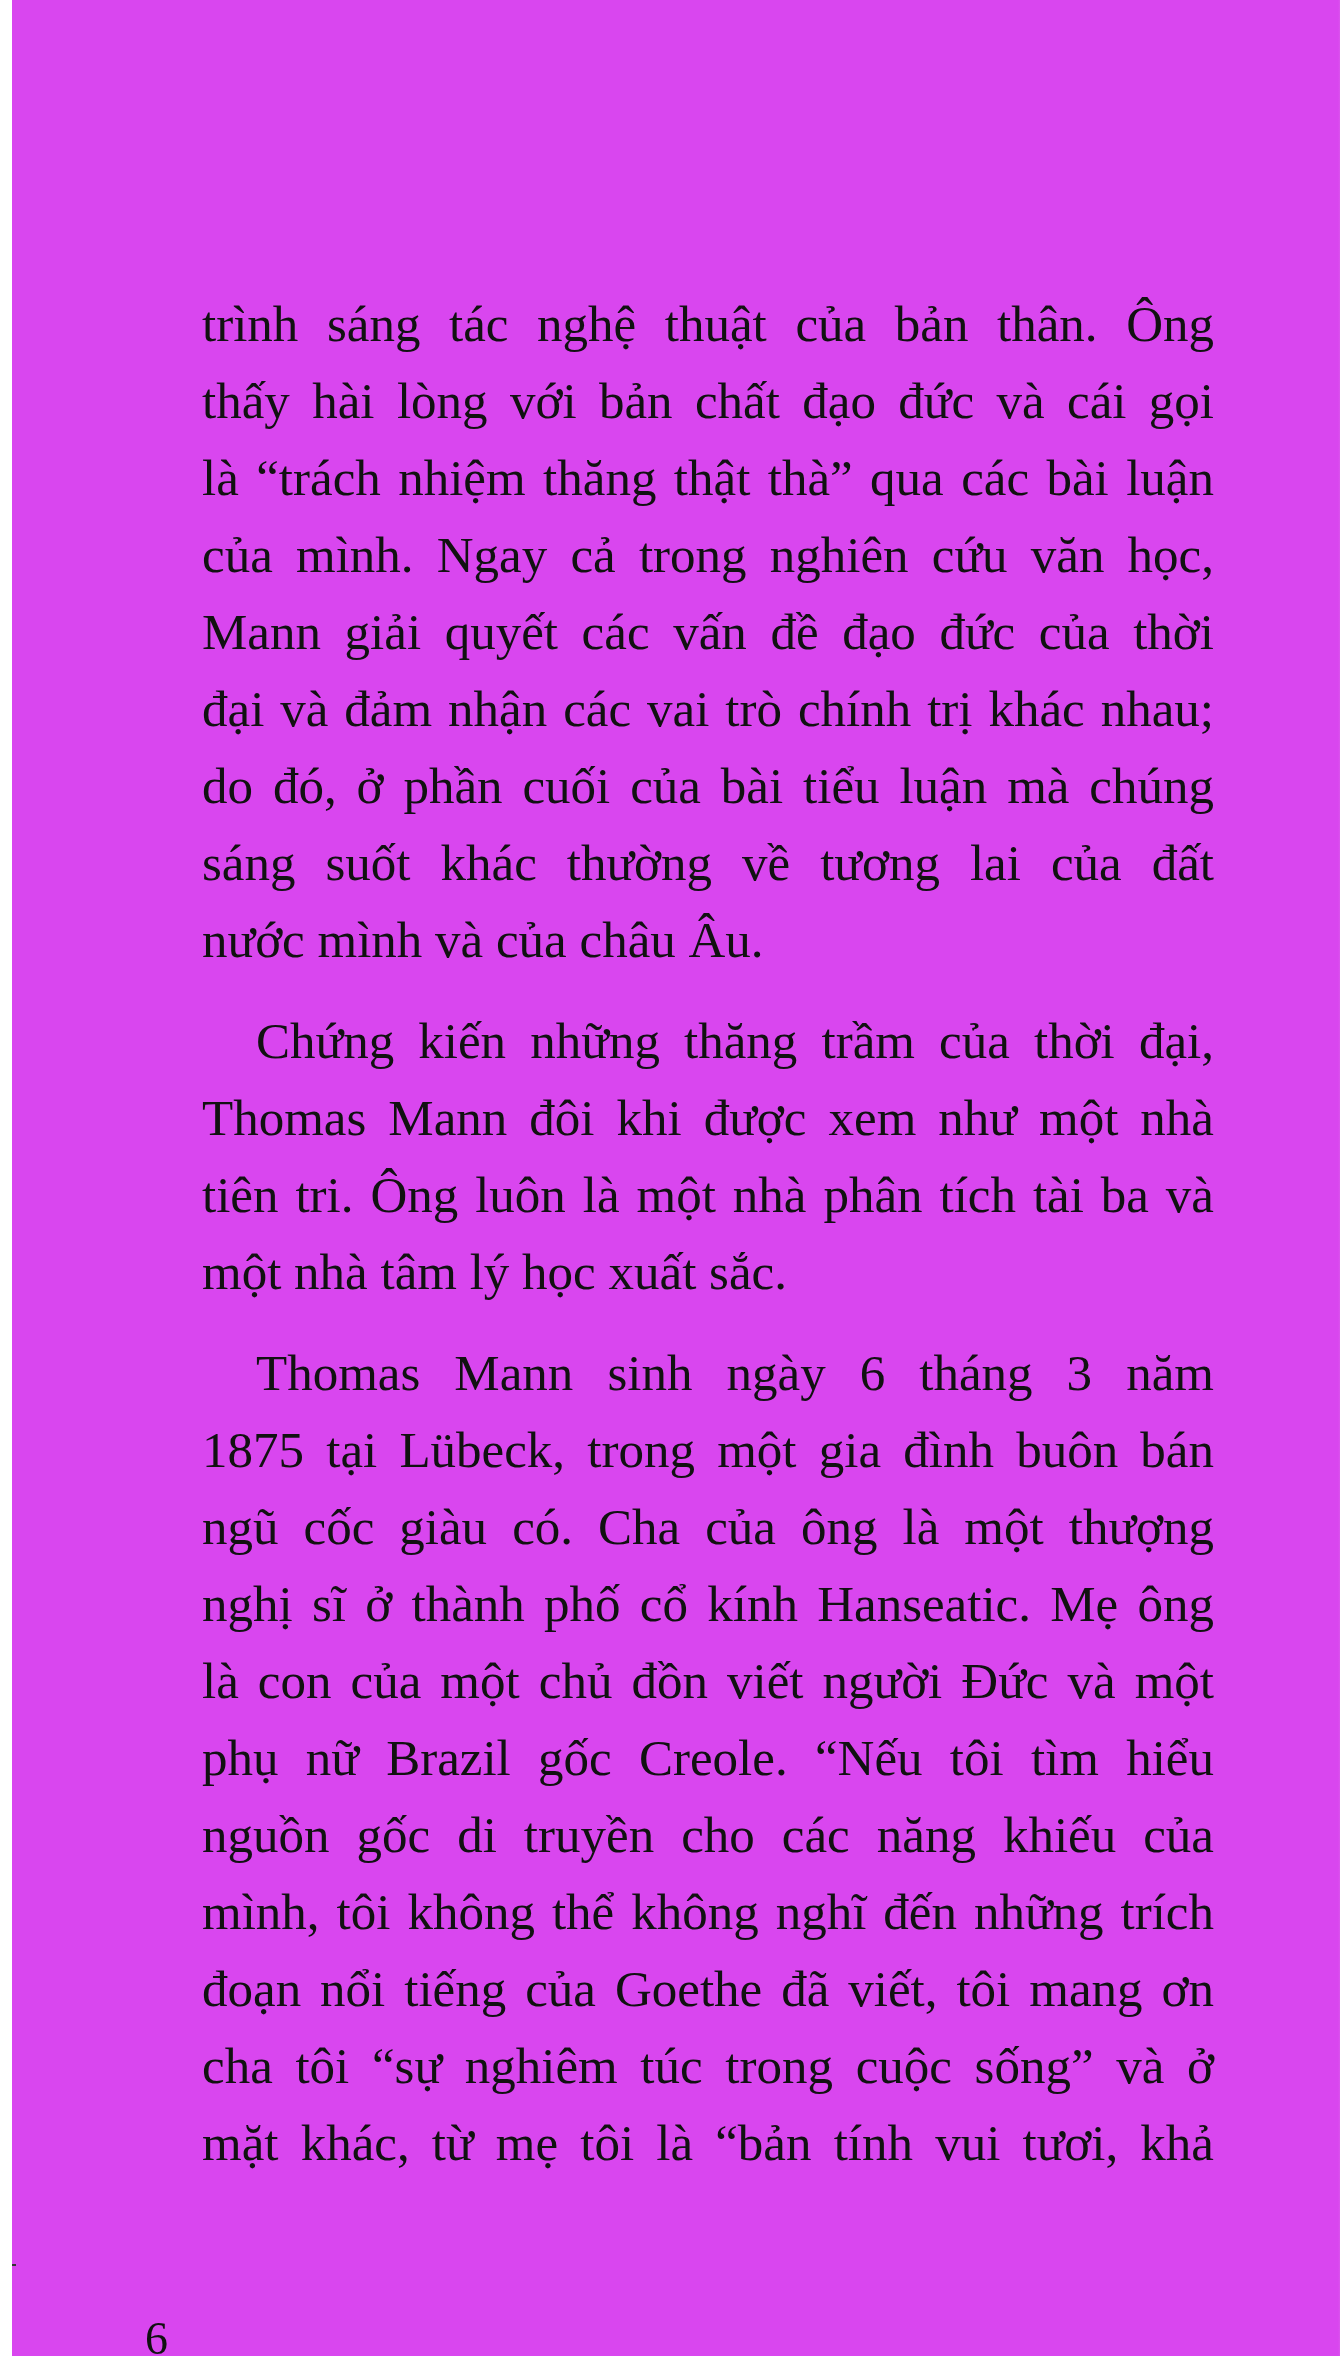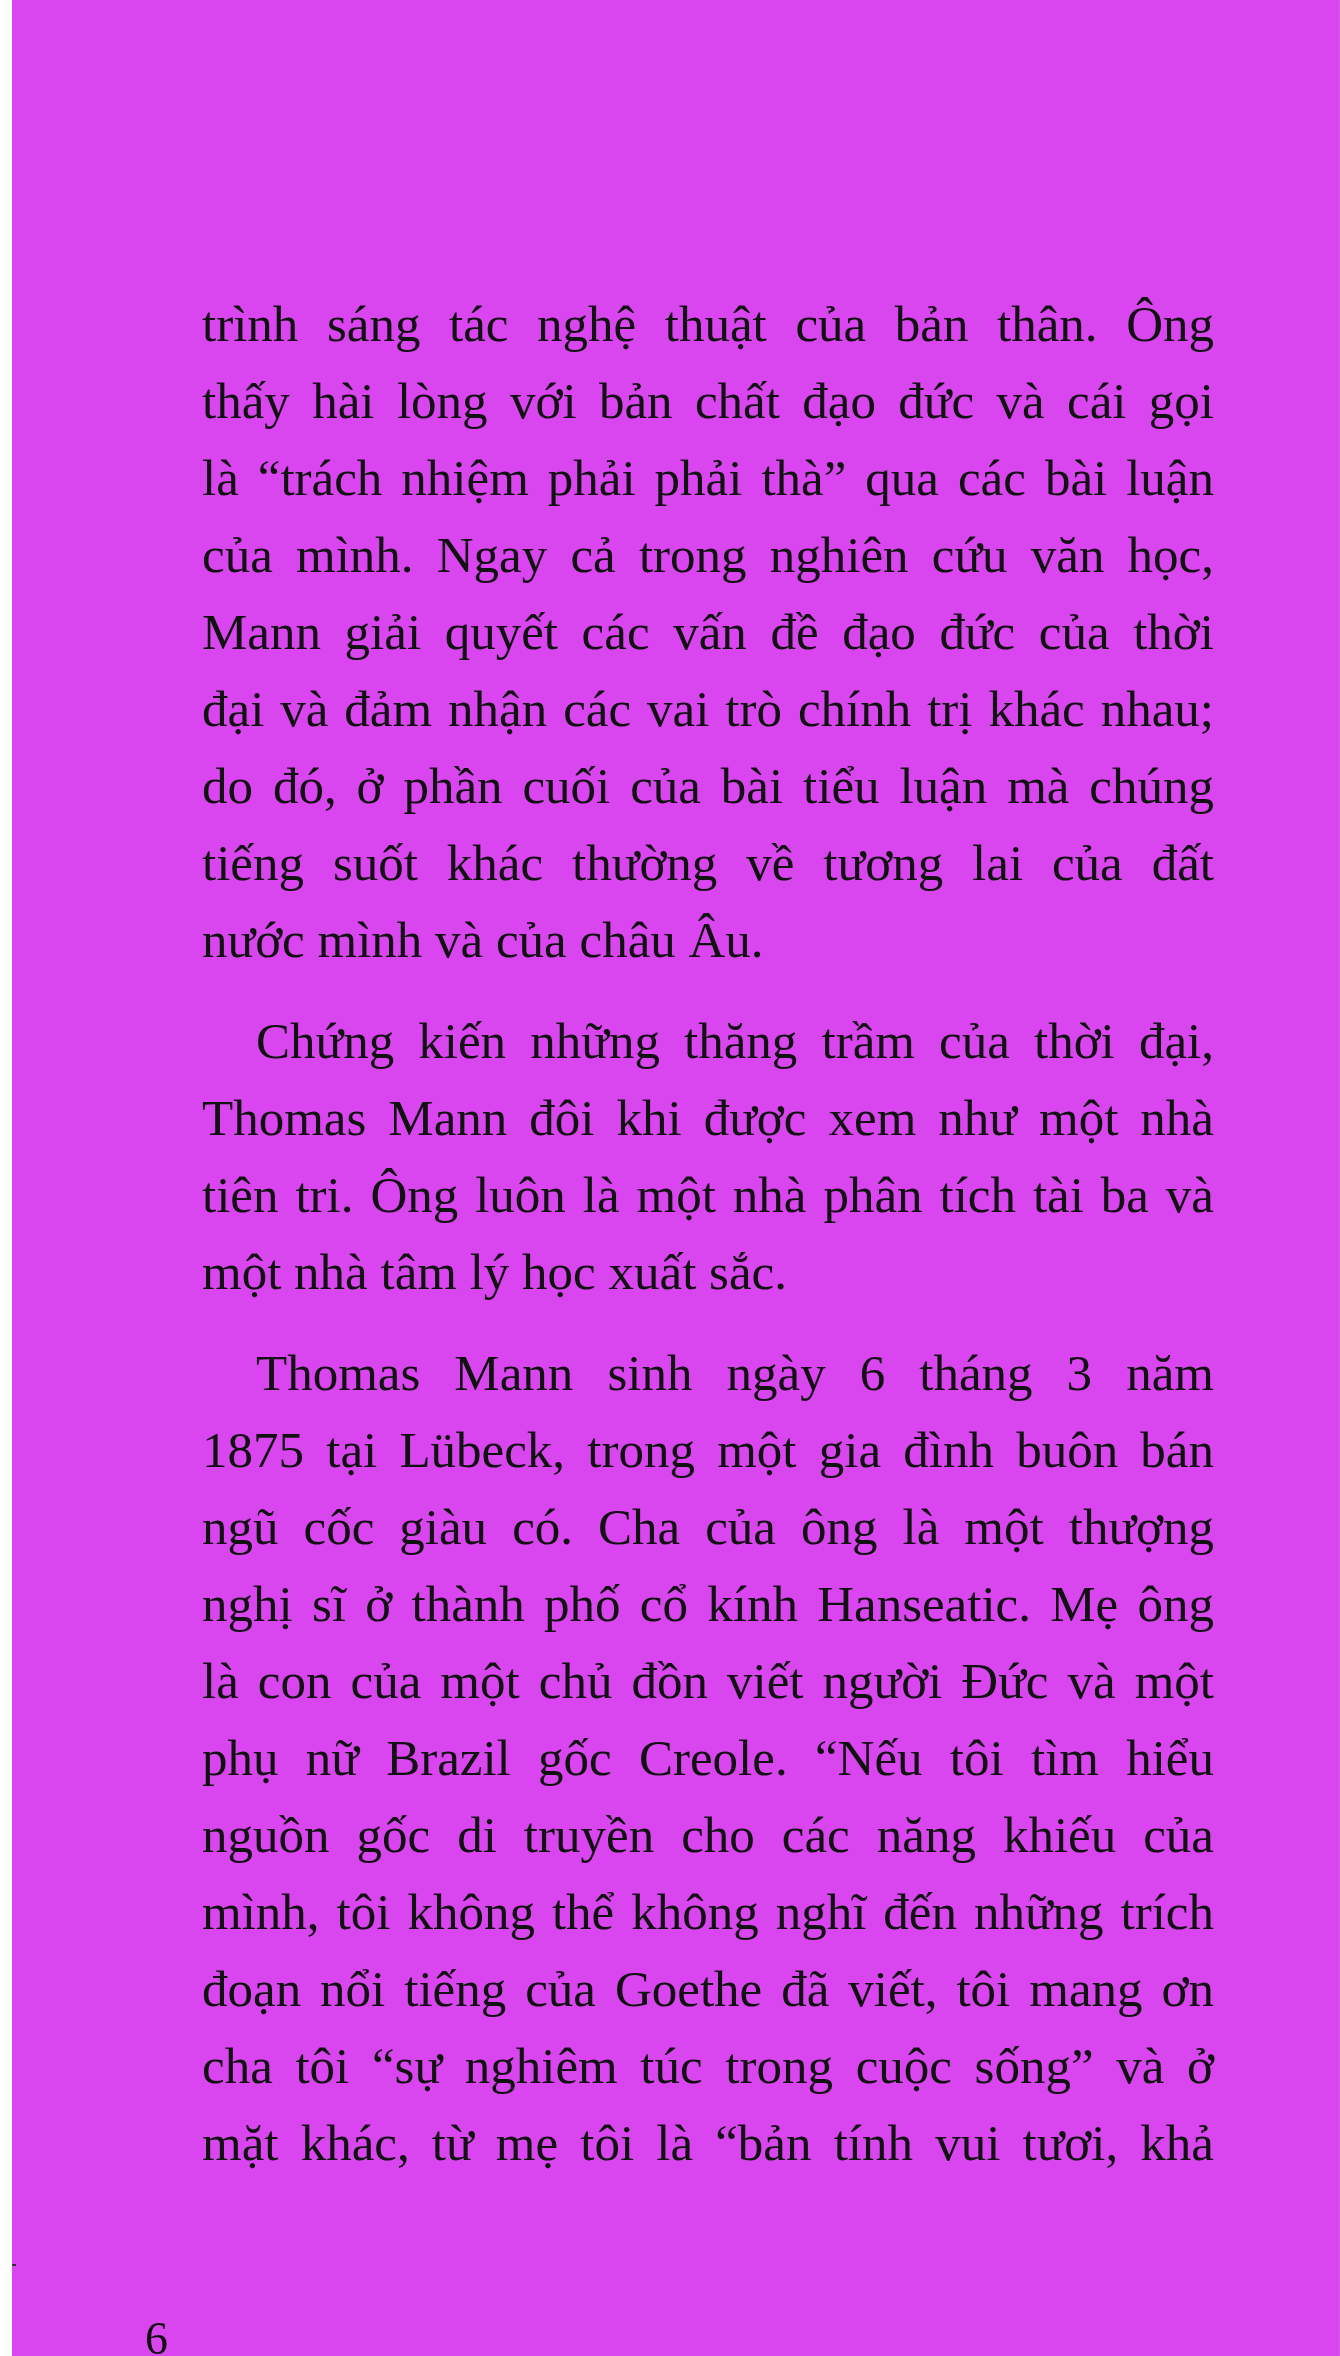--- a/index.html
+++ b/index.html
@@ -81,26 +81,26 @@
 <body>
 
 <div class="page">
   <div class="right-edge"></div>
 
   <div class="body-text">
 
     <div class="paragraph">
       <span class="line">trình sáng tác nghệ thuật của bản thân. Ông</span>
       <span class="line">thấy hài lòng với bản chất đạo đức và cái gọi</span>
-      <span class="line">là “trách nhiệm phải phải thà” qua các bài luận</span>
+      <span class="line">là “trách nhiệm thăng thật thà” qua các bài luận</span>
       <span class="line">của mình. Ngay cả trong nghiên cứu văn học,</span>
       <span class="line">Mann giải quyết các vấn đề đạo đức của thời</span>
       <span class="line">đại và đảm nhận các vai trò chính trị khác nhau;</span>
       <span class="line">do đó, ở phần cuối của bài tiểu luận mà chúng</span>
-      <span class="line">tiếng suốt khác thường về tương lai của đất</span>
+      <span class="line">sáng suốt khác thường về tương lai của đất</span>
       <span class="line last">nước mình và của châu Âu.</span>
     </div>
 
     <div class="para-gap"></div>
 
     <div class="paragraph">
       <span class="line indent">Chứng kiến những thăng trầm của thời đại,</span>
       <span class="line">Thomas Mann đôi khi được xem như một nhà</span>
       <span class="line">tiên tri. Ông luôn là một nhà phân tích tài ba và</span>
       <span class="line last">một nhà tâm lý học xuất sắc.</span>

